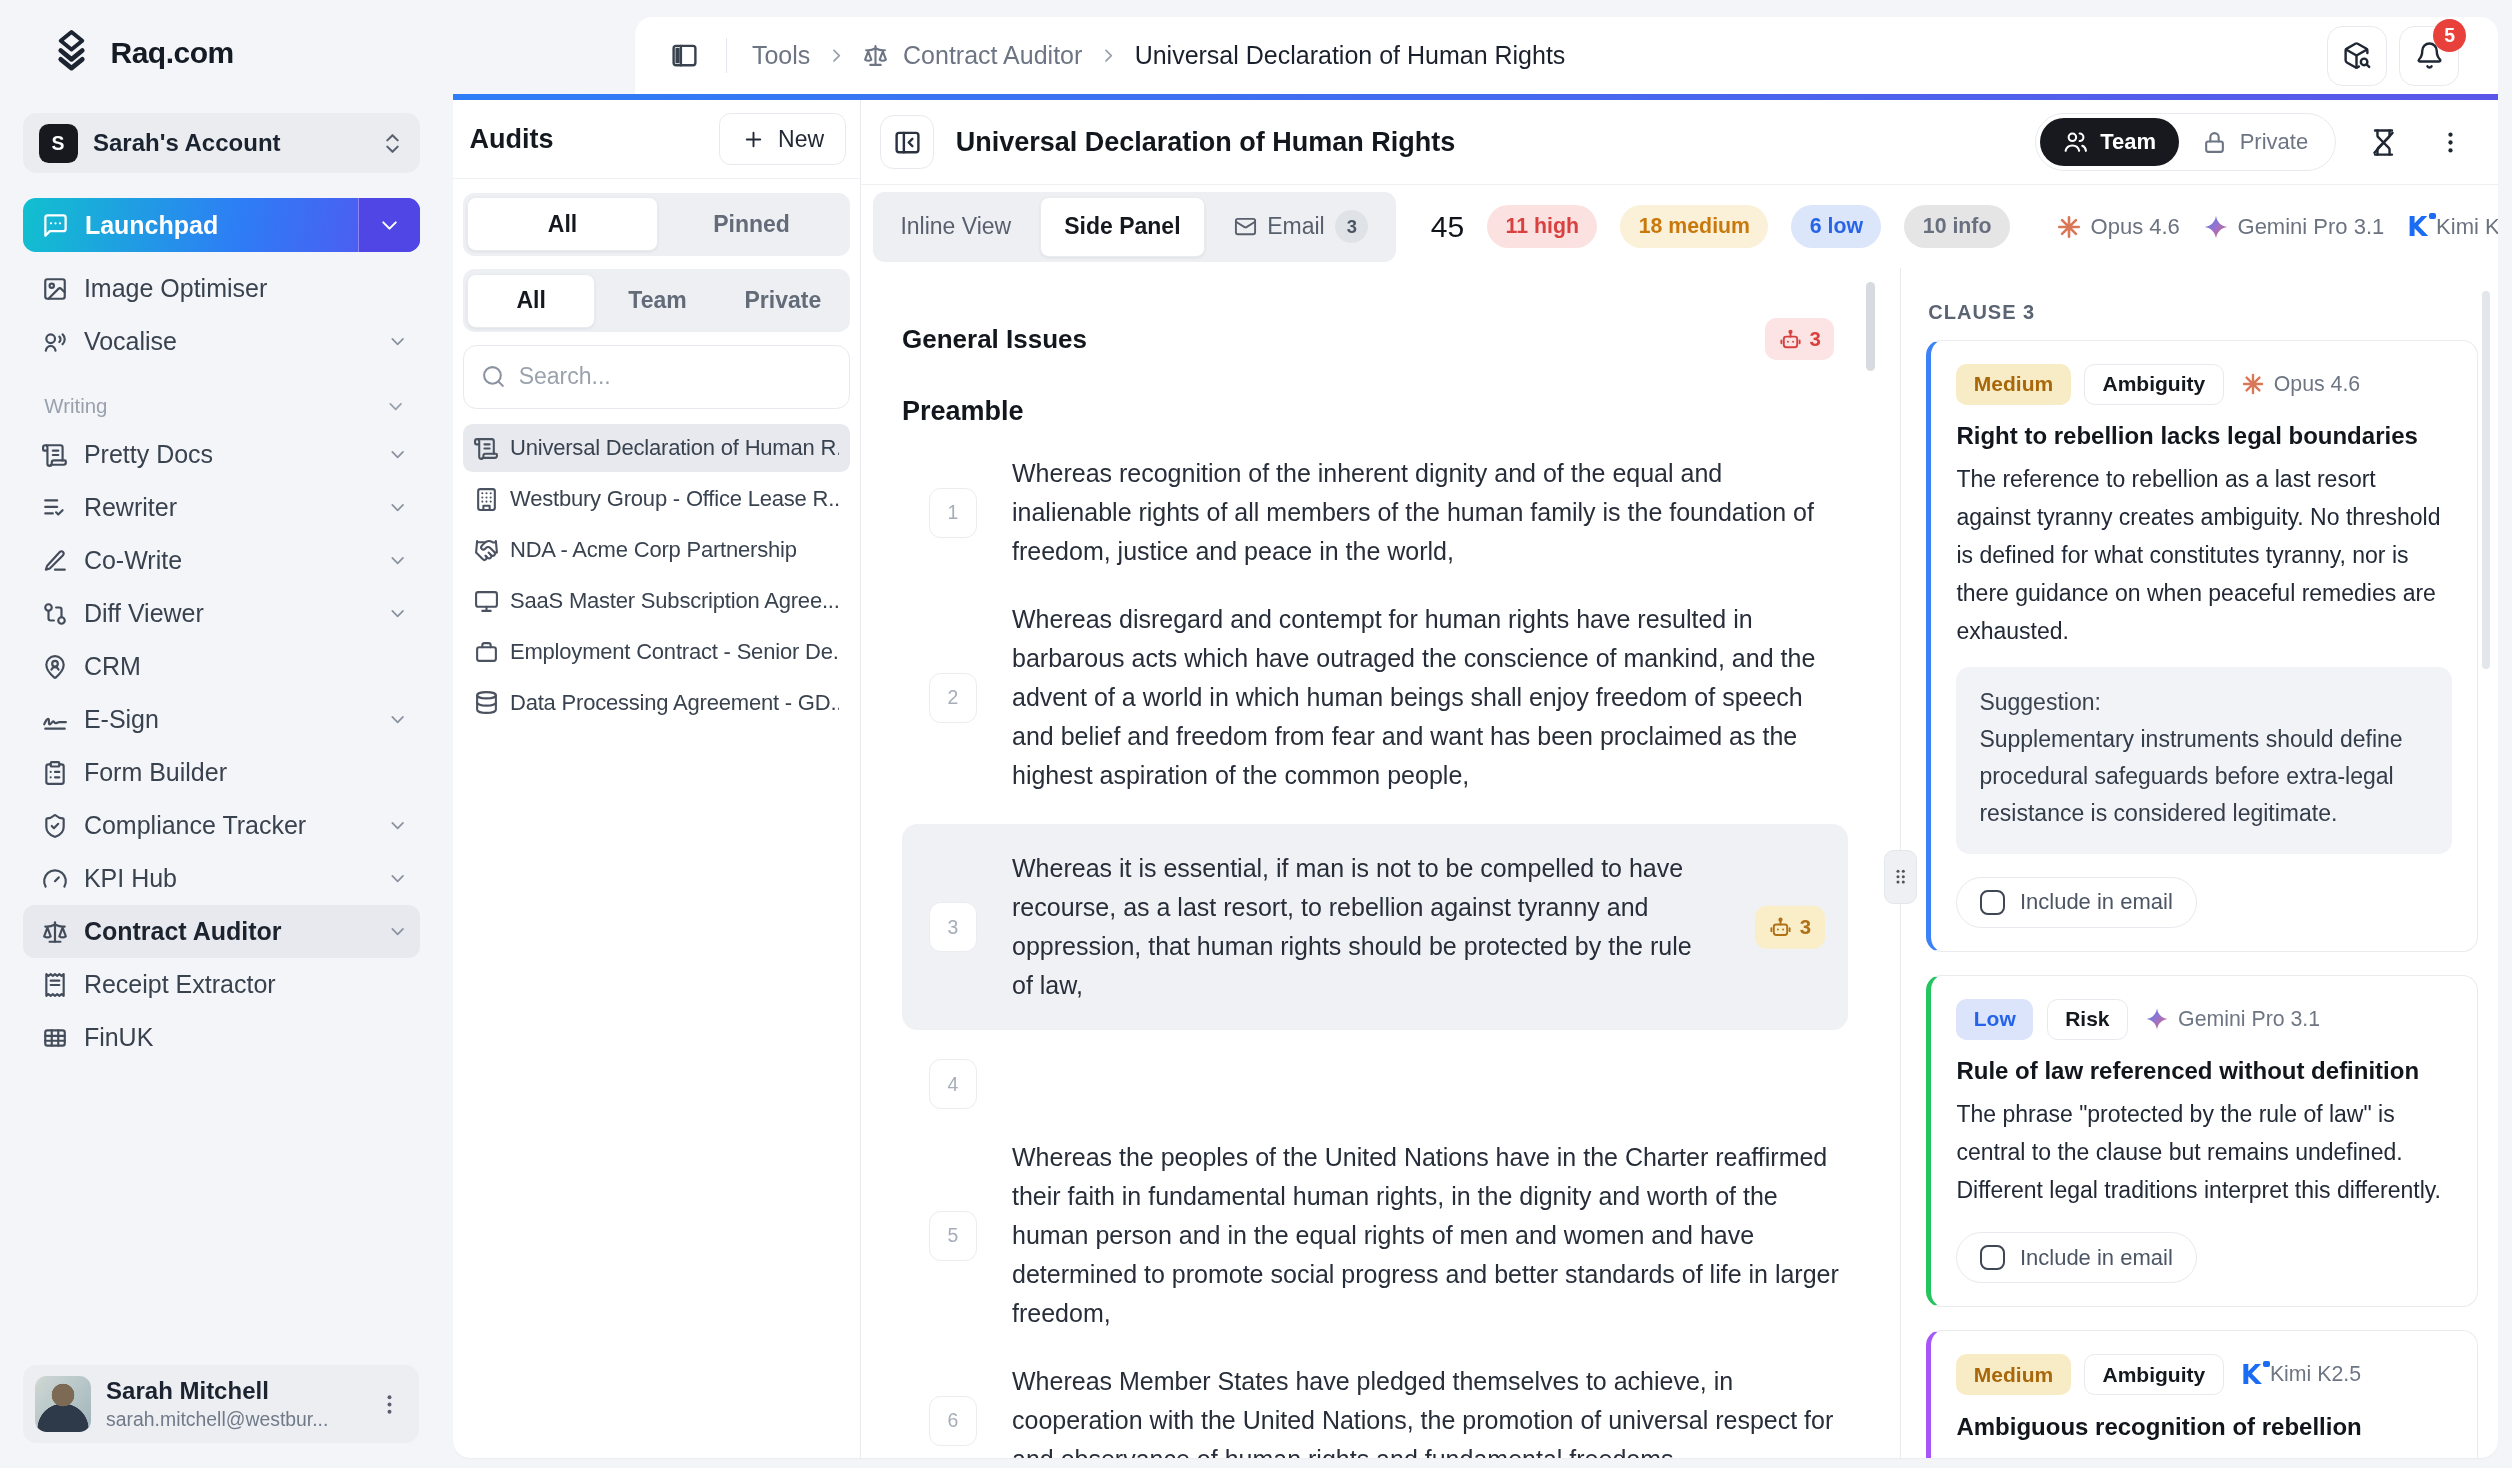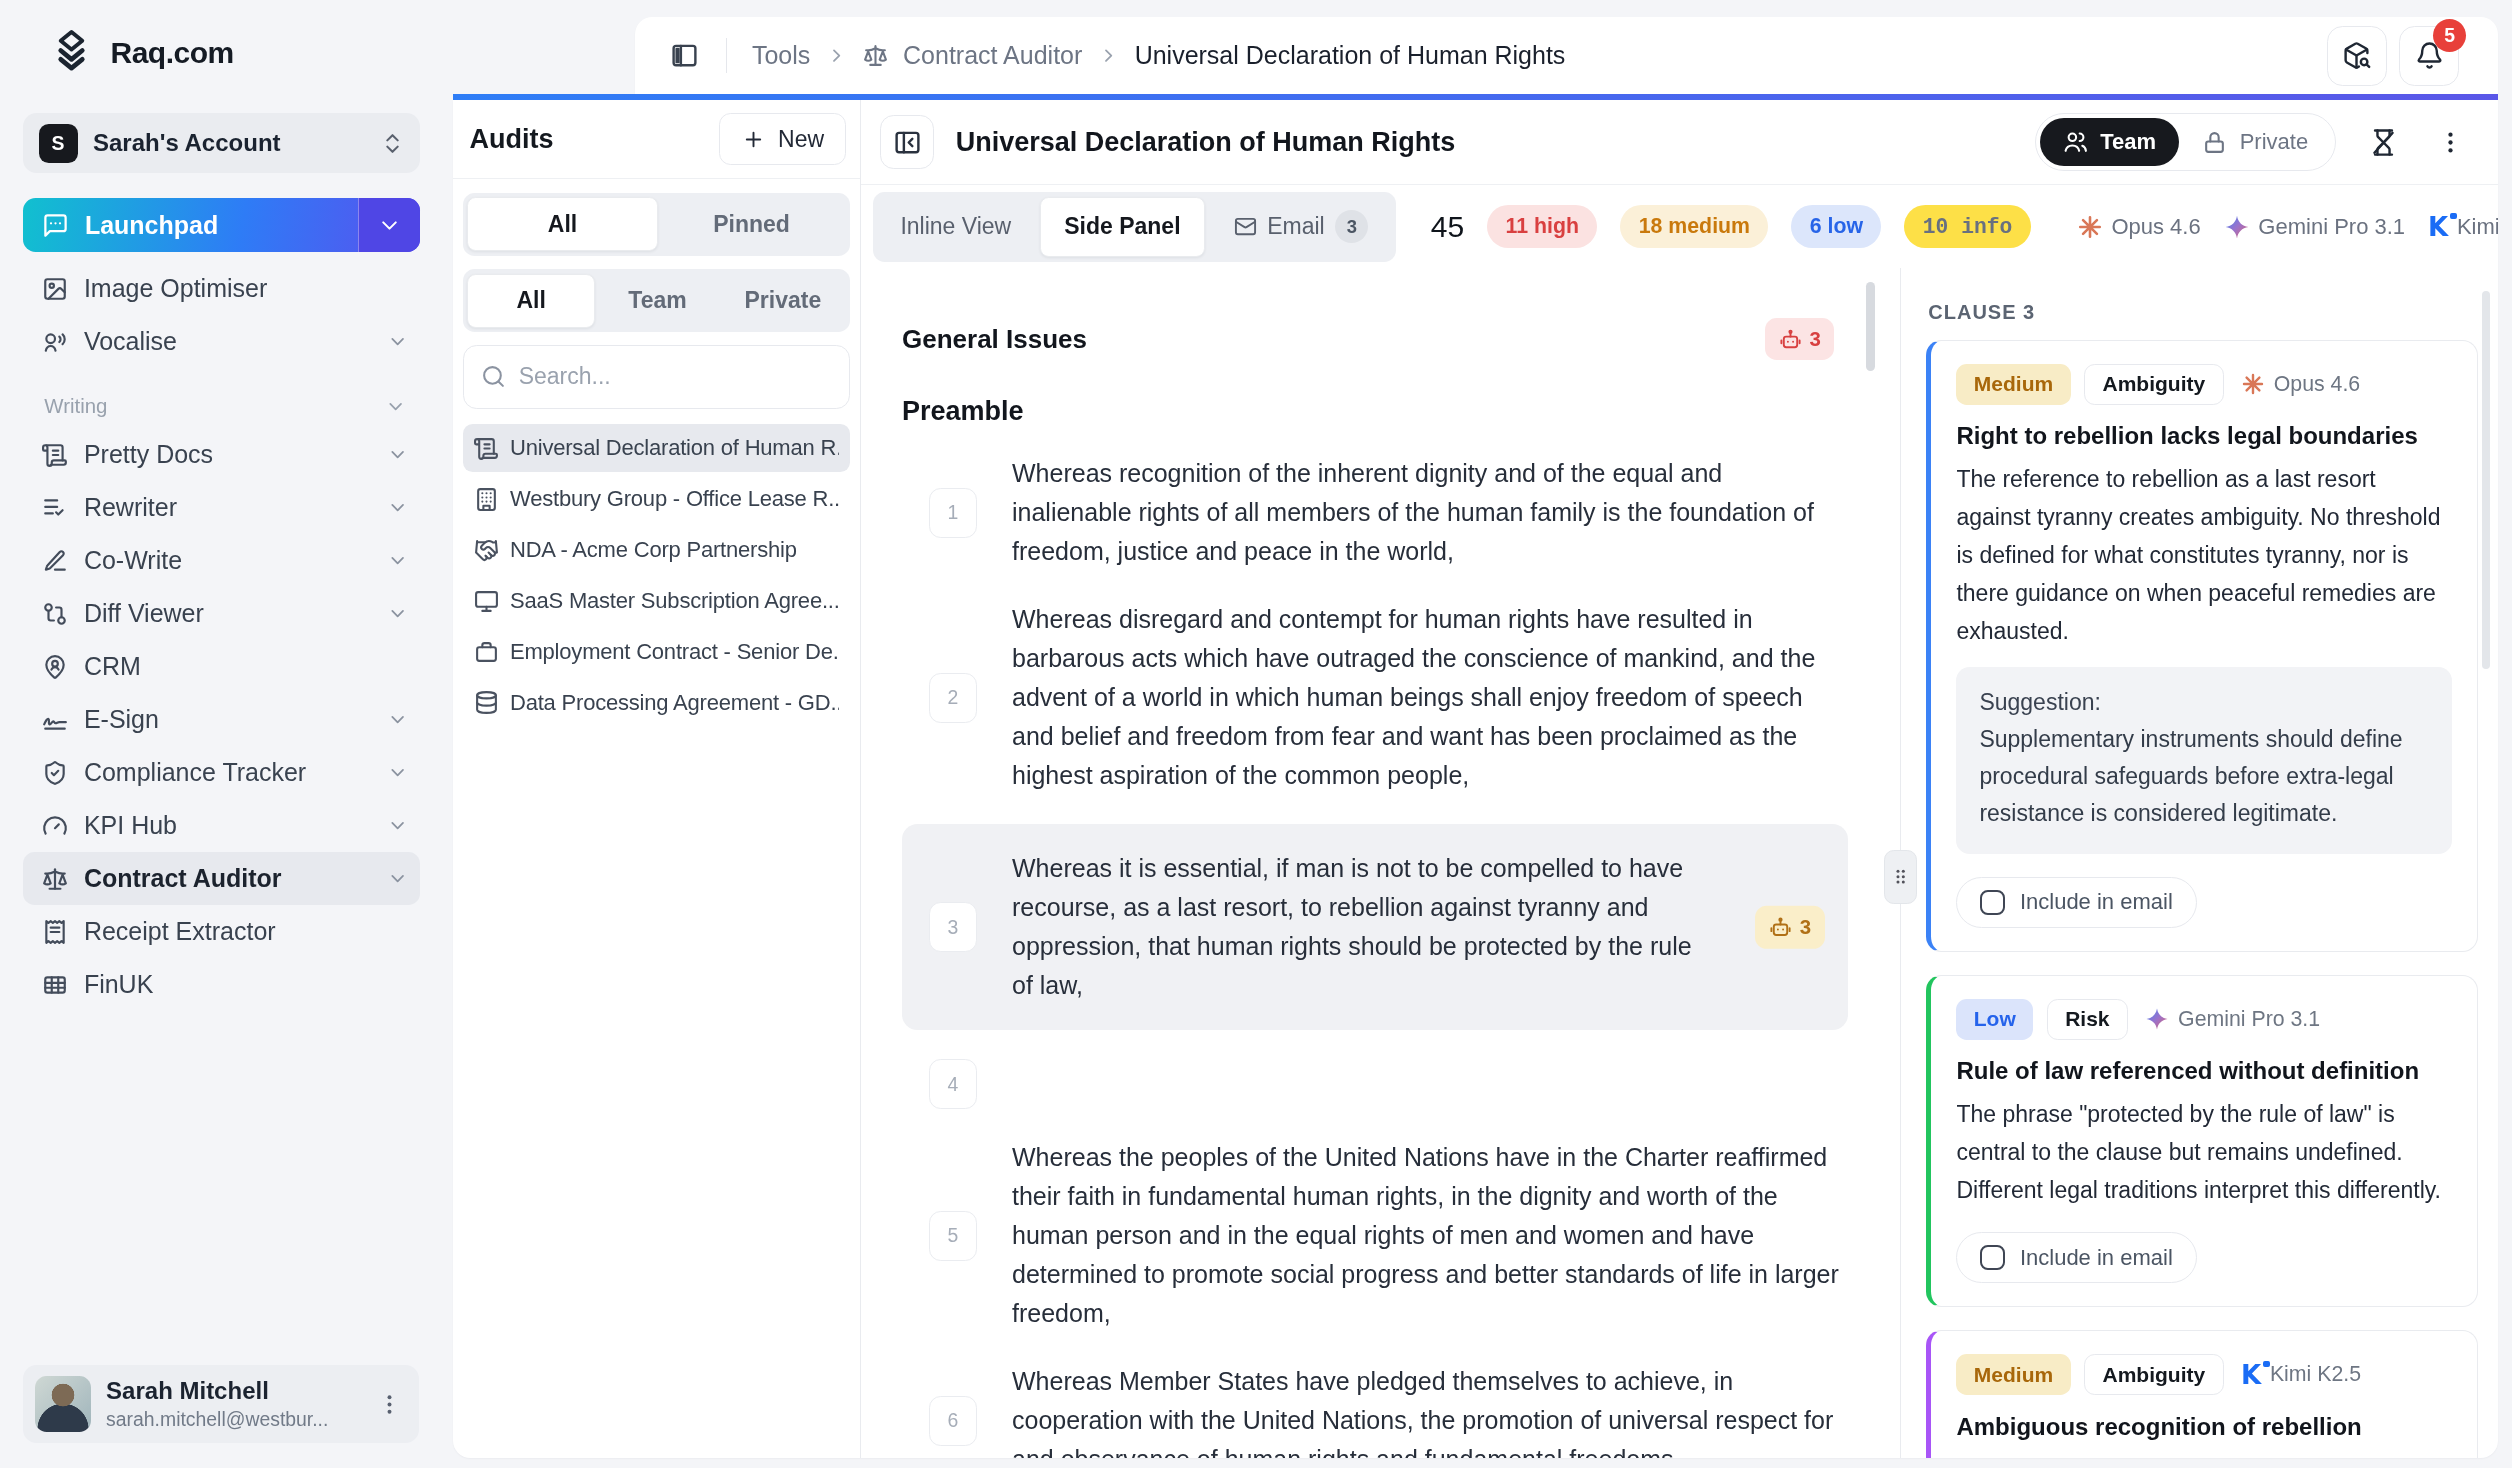--- a/index.html
+++ b/index.html
@@ -97,21 +97,21 @@
   .toolbar { height:83px; flex-shrink:0; display:flex; align-items:center; gap:23px; padding:0 29px 0 11.6px; }
   .tab-group { display:flex; align-items:center; gap:6px; background:#edeff3; border-radius:11.6px; padding:4.8px; height:70px; }
   .tab { display:flex; align-items:center; gap:10.7px; height:60px; padding:0 23px; border-radius:8.7px; font-size:23px; color:#59606d; cursor:pointer; white-space:nowrap; }
   .tab.active { background:#fff; color:#15181e; font-weight:600; border:1px solid #e9ebee; box-shadow:0 1px 2.9px rgba(16,24,40,.07); }
   .tab-badge { width:33px; height:33px; border-radius:16.5px; background:#dfe2e7; color:#4b5563; font-size:18.4px; font-weight:600; display:flex; align-items:center; justify-content:center; }
   .stat-total { font-size:30px; font-weight:400; color:#0f141b; margin-left:11.6px; }
   .pill { height:43px; display:flex; align-items:center; padding:0 18.4px; border-radius:21.3px; font-size:21.3px; font-weight:600; white-space:nowrap; }
   .pill.high { background:#fbe2e1; color:#d94040; }
   .pill.med  { background:#fbf0d8; color:#c9790c; }
   .pill.low  { background:#dce6fb; color:#2764e8; }
-  .pill.info { background:#fde047; color:#687080;font-family:Liberation Mono, monospace; }
+  .pill.info { background:#e5e5e5; color:#687080; }
   .tb-divider { width:1px; height:41px; background:#e3e6ea; }
   .model-chip { display:flex; align-items:center; gap:8.7px; font-size:22px; color:#6b7280; white-space:nowrap; }
   .opus-icn { color:#d97757; }
   .kimi-k { position:relative; font-size:26px; font-weight:800; color:#1a6cf5; line-height:1; font-family:"DejaVu Sans", sans-serif; }
   .kimi-k::after { content:""; position:absolute; top:-1px; right:-8.7px; width:6.8px; height:6.8px; border-radius:1.9px; background:#1a6cf5; }
 
   .content-body { flex:1; display:flex; min-height:0; }
   .doc-scroll { flex:1; min-width:0; position:relative; padding:50px 43px 0 41px; }
   .gi-row { display:flex; align-items:center; justify-content:space-between; padding-right:23px; margin-bottom:29px; }
   .gi-heading { font-size:26px; font-weight:700; color:#12161d; }
@@ -460,20 +460,26 @@
         <span class="lbl">CRM</span>
       </div>
       <div class="nav-item">
         <svg class="i icn" width="26" height="26" viewBox="0 0 27 27">
             <use href="#s-sign"></use>
           </svg>
         <span class="lbl">E-Sign</span>
         <svg class="i chev" width="21.3" height="21.3" viewBox="0 0 22 22">
             <use href="#s-chev-d"></use>
           </svg>
+      </div>
+      <div class="nav-item">
+        <svg class="i icn" width="26" height="26" viewBox="0 0 27 27">
+            <use href="#s-clip"></use>
+          </svg>
+        <span class="lbl">Form Builder</span>
       </div>
       <div class="nav-item">
         <svg class="i icn" width="26" height="26" viewBox="0 0 27 27">
             <use href="#s-shield"></use>
           </svg>
         <span class="lbl">Compliance Tracker</span>
         <svg class="i chev" width="21.3" height="21.3" viewBox="0 0 22 22">
             <use href="#s-chev-d"></use>
           </svg>
       </div>

